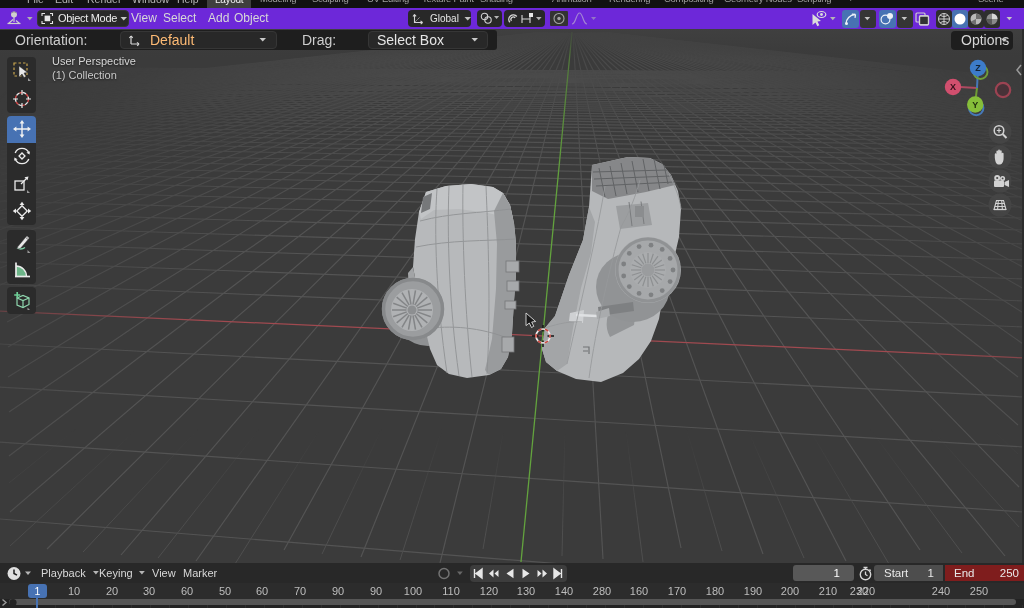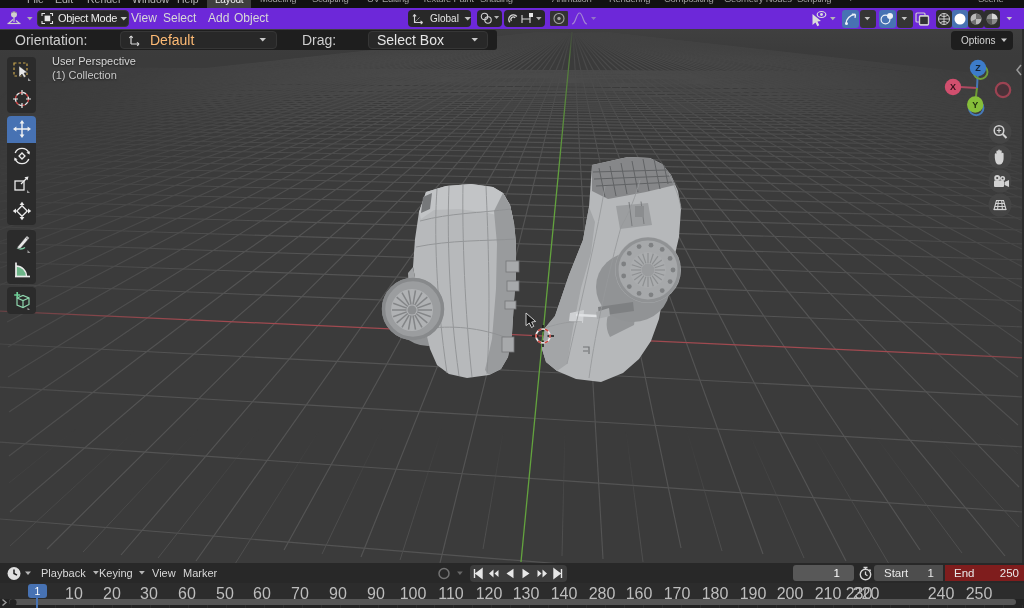--- a/index.html
+++ b/index.html
@@ -21,21 +21,21 @@
 #optpill{left:951px;top:31px;width:62px;height:19px;background:rgba(28,28,28,0.95);border-radius:4px;z-index:10;
   color:#d5d5d5;font-size:12px;line-height:19px;text-align:left;padding-left:10px}
 
 .tbtn{position:absolute;left:7px;width:29px;background:#2b2b2b;z-index:11}
 
 .ovtext{position:absolute;z-index:9;color:#d6d6d6;font-size:11px;text-shadow:0 1px 2px rgba(0,0,0,0.55)}
 
 #tlhdr{left:0;top:563px;width:1024px;height:20px;background:#282828;z-index:20}
 #tlhdr .menu{position:absolute;top:0;height:20px;line-height:20px;font-size:11px;color:#d8d8d8}
 #ruler{left:0;top:583px;width:1024px;height:16px;background:#2c2c2c;z-index:20;overflow:hidden}
-#ruler .num{position:absolute;top:2px;font-size:16px;color:#bdbdbd;transform:translateX(-50%)}
+#ruler .num{position:absolute;top:2px;font-size:11px;color:#bdbdbd;transform:translateX(-50%)}
 #tlbot{left:0;top:599px;width:1024px;height:9px;background:#232323;z-index:20}
 </style></head><body>
 <div id="page">
 <div id="topbar" class="abs">
 <span class="m" style="left:27px">File</span>
 <span class="m" style="left:55px">Edit</span>
 <span class="m" style="left:87px">Render</span>
 <span class="m" style="left:132px">Window</span>
 <span class="m" style="left:177px">Help</span>
 <span class="tabact" style="left:207px">Layout</span>
@@ -179,21 +179,21 @@
 <svg class="abs" style="left:258px;top:7px;z-index:2" width="10" height="7" viewBox="0 0 10 7">
         <path d="M1.5 1 l3.2 3.6 L8 1z" fill="#c9c9c9"></path>
       </svg>
 <div class="lab" style="left:302px">Drag:</div>
 <div class="btn" style="left:368px;top:1px;width:120px;height:18px;background:#282828"></div>
 <div class="lab" style="left:377px;color:#e5e5e5;z-index:2">Select Box</div>
 <svg class="abs" style="left:470px;top:7px;z-index:2" width="10" height="7" viewBox="0 0 10 7">
         <path d="M1.5 1 l3.2 3.6 L8 1z" fill="#c9c9c9"></path>
       </svg>
 </div>
-<div id="optpill" class="abs" style="font-size:10px">Options<svg style="position:absolute;right:4px;top:7px" width="9" height="6" viewBox="0 0 9 6">
+<div id="optpill" class="abs" style="font-size:14px">Options<svg style="position:absolute;right:4px;top:7px" width="9" height="6" viewBox="0 0 9 6">
         <path d="M1 0.5 l3 3.4 3-3.4z" fill="#c9c9c9"></path>
       </svg></div>
 <div class="tbtn" style="top:57px;height:28px;border-radius:4px 4px 0 0;background:#2b2b2b"></div>
 <div class="tbtn" style="top:85px;height:28px;border-radius:0 0 4px 4px;background:#2b2b2b"></div>
 <div class="tbtn" style="top:116px;height:27px;border-radius:4px 4px 0 0;background:#4772b3"></div>
 <div class="tbtn" style="top:143px;height:27px;border-radius:0;background:#2b2b2b"></div>
 <div class="tbtn" style="top:170px;height:27px;border-radius:0;background:#2b2b2b"></div>
 <div class="tbtn" style="top:197px;height:28px;border-radius:0 0 4px 4px;background:#2b2b2b"></div>
 <div class="tbtn" style="top:230px;height:27px;border-radius:4px 4px 0 0;background:#2b2b2b"></div>
 <div class="tbtn" style="top:257px;height:27px;border-radius:0 0 4px 4px;background:#2b2b2b"></div>

